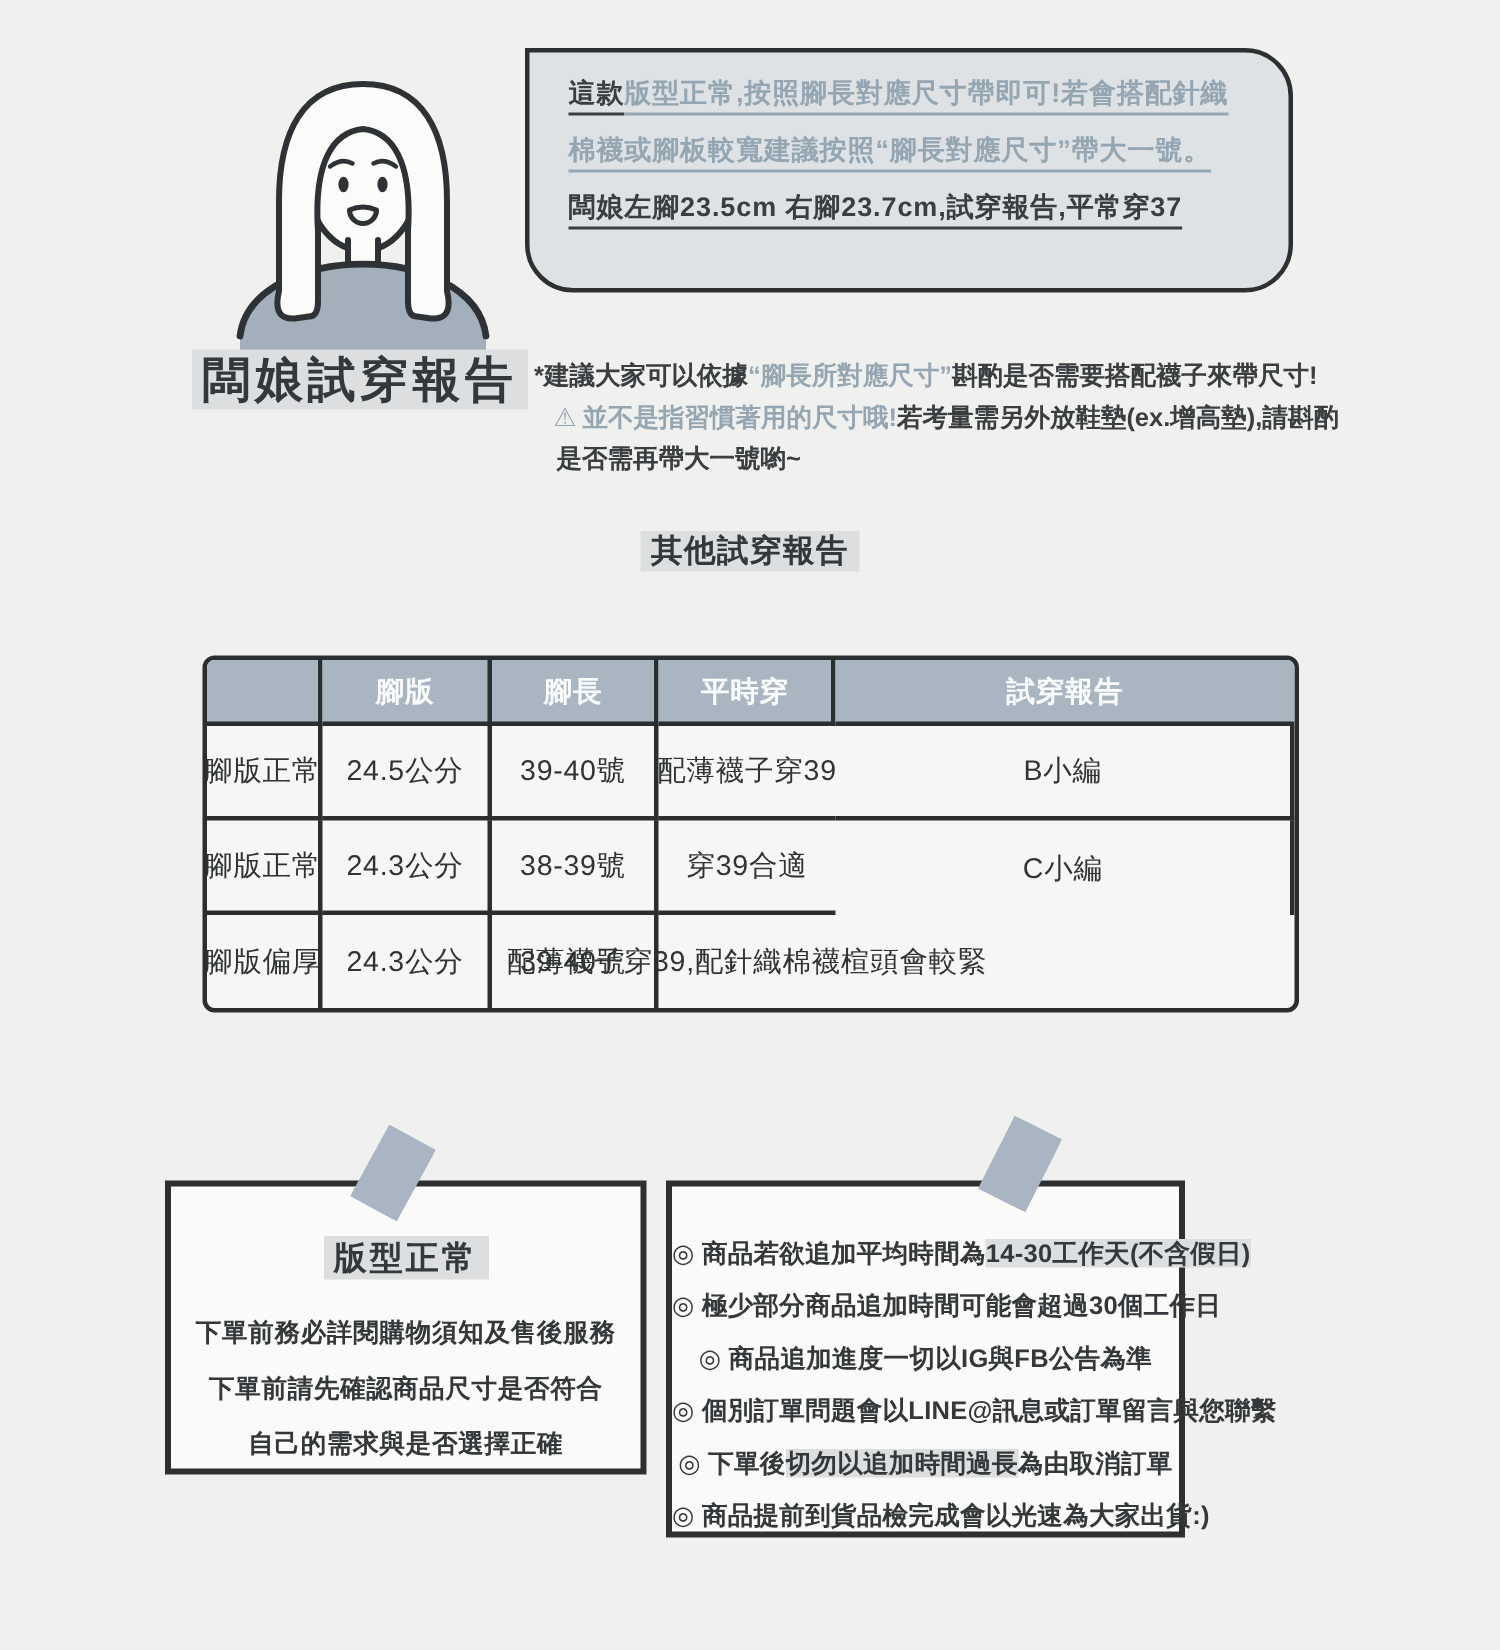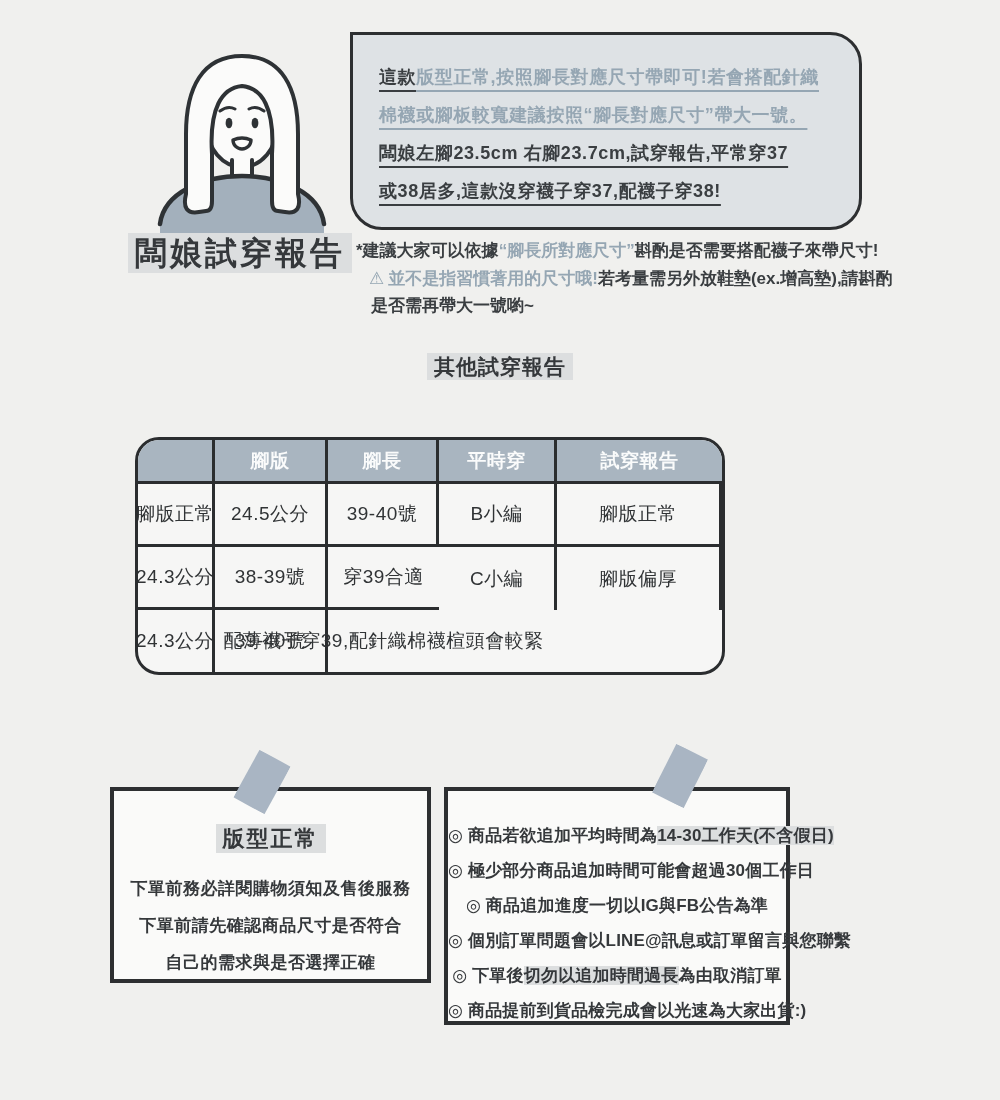--- a/index.html
+++ b/index.html
@@ -10,44 +10,44 @@
     font-family:"Liberation Sans","DejaVu Sans",sans-serif;
     color:#35383b;
   }
   
   .avatar { position:absolute; left:142px; top:46px; width:200px; height:195px; }
   
   .report-label { position:absolute; left:128px; top:232px; font-size:32px; font-weight:700; letter-spacing:3px; }
   .hl { background:#dcdedf; padding:2px 7px; }
   
   .bubble {
-    position:absolute; left:350px; top:32px; width:512px; height:198px;
+    position:absolute; left:350px; top:32px; width:512px; height:163px;
     background:#dee2e5; border:3px solid #2d2f31;
-    border-radius:0 32px 32px 32px; padding:23px 20px 0 26px;
+    border-radius:0 32px 32px 32px; padding:8px 20px 0 26px;
     white-space:nowrap;
   }
   .b-line { height:38px; line-height:38px; font-size:18px; font-weight:700; letter-spacing:0.6px; }
   .b-line span { text-decoration:underline; text-decoration-thickness:2px; text-underline-offset:7px; }
   .dark { color:#3a3e41; }
   .light { color:#95a6b3; }
   
   .notes { position:absolute; left:356px; top:237px; width:620px; font-size:17px; font-weight:700; }
   .n-line { line-height:27.5px; white-space:nowrap; }
   .n-line.ind1 { margin-left:13px; }
   .n-line.ind2 { margin-left:15px; }
   .warn { margin-right:4px; }
   
   .section-title { position:absolute; left:0; top:353px; width:1000px; text-align:center;
     font-size:21px; font-weight:700; letter-spacing:1px; }
   
   .tbl {
-    position:absolute; left:135px; top:437px; width:590px;
+    position:absolute; left:135px; top:437px; width:731px;
     display:grid; grid-template-columns:77px 113px 111px 118px 1fr;
     grid-template-rows:44px 63px 63px 62px;
-    background:#f6f6f5; border:3px solid #2b2d2f; border-radius:24px; overflow:hidden;
+    background:#f6f6f5; border:3px solid #2b2d2f; border-radius:8px; overflow:hidden;
   }
   .cell {
     display:flex; align-items:center; justify-content:center;
     border-right:3px solid #2b2d2f; border-bottom:3px solid #2b2d2f;
     font-size:19px; letter-spacing:0.5px; color:#303335; font-weight:500;
     white-space:nowrap;
   }
   .cell.h { background:#a9b5c0; color:#fafbfb; font-weight:700; }
   .cell.lc { border-right:none; }
   .cell.lr { border-bottom:none; }
@@ -95,23 +95,20 @@
   <div class="bubble">
     <div class="b-line">
       <span class="dark">這款</span><span class="light">版型正常,按照腳長對應尺寸帶即可!若會搭配針織</span>
     </div>
     <div class="b-line">
       <span class="light">棉襪或腳板較寬建議按照“腳長對應尺寸”帶大一號。</span>
     </div>
     <div class="b-line">
       <span class="dark">闆娘左腳23.5cm 右腳23.7cm,試穿報告,平常穿37</span>
     </div>
-    <div class="b-line">
-      <span class="dark">或38居多,這款沒穿襪子穿37,配襪子穿38!</span>
-    </div>
   </div>
 
   <div class="notes">
     <div class="n-line">
       <span class="dark">*建議大家可以依據</span><span class="light">“腳長所對應尺寸”</span><span class="dark">斟酌是否需要搭配襪子來帶尺寸!</span>
     </div>
     <div class="n-line ind1">
       <span class="light warn">⚠</span><span class="light">並不是指習慣著用的尺寸哦!</span><span class="dark">若考量需另外放鞋墊(ex.增高墊),請斟酌</span>
     </div>
     <div class="n-line ind2">
@@ -126,20 +123,21 @@
   <div class="tbl">
     <div class="cell h"></div>
     <div class="cell h">腳版</div>
     <div class="cell h">腳長</div>
     <div class="cell h">平時穿</div>
     <div class="cell h lc">試穿報告</div>
 
     <div class="cell">腳版正常</div>
     <div class="cell">24.5公分</div>
     <div class="cell">39-40號</div>
+    <div class="cell lc">配薄襪子穿39</div>
 
     <div class="cell">B小編</div>
     <div class="cell">腳版正常</div>
     <div class="cell">24.3公分</div>
     <div class="cell">38-39號</div>
     <div class="cell lc">穿39合適</div>
 
     <div class="cell lr">C小編</div>
     <div class="cell lr">腳版偏厚</div>
     <div class="cell lr">24.3公分</div>

